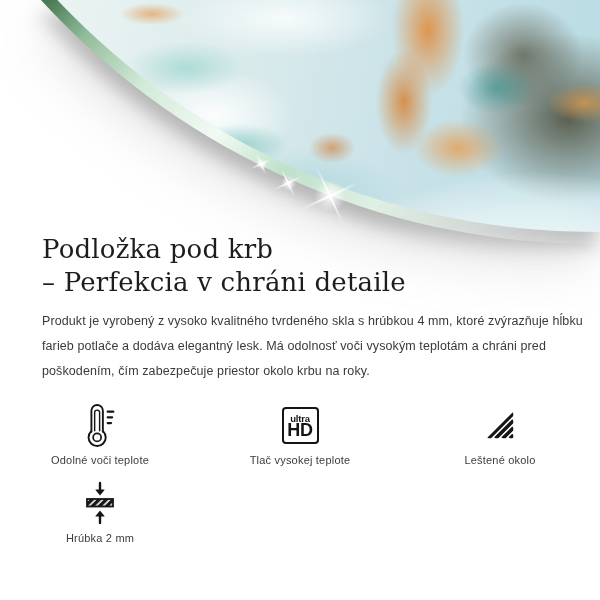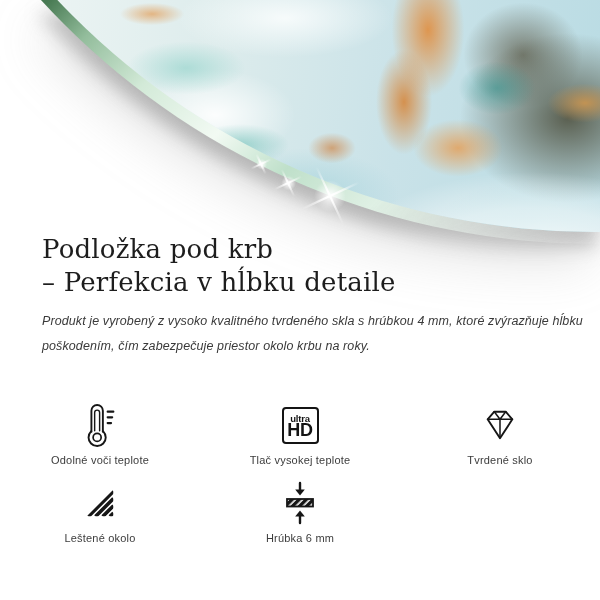--- a/index.html
+++ b/index.html
@@ -48,21 +48,21 @@
         background:radial-gradient(circle, rgba(255,255,255,1) 0%, rgba(255,255,255,0.5) 35%, rgba(255,255,255,0) 70%);}
   .sp-big{left:298px;top:164px;width:64px;height:64px;}
   .sp-small{left:273px;top:168px;width:30px;height:30px;}
   .sp-tiny{left:250px;top:153px;width:22px;height:22px;}
 
   
   .content{position:absolute;left:42px;top:233px;width:558px;}
   .title{margin:0;font-family:"DejaVu Serif",serif;font-weight:400;
          font-size:26px;line-height:33px;color:#1d1d1d;letter-spacing:0.2px;}
   .title span{display:block;}
-  .desc{margin:10px 0 0 0;font-size:12.5px;line-height:25px;color:#3a3a3a;letter-spacing:0.1px;font-style:italic;}
+  .desc{margin:10px 0 0 0;font-size:12.5px;line-height:25px;color:#3a3a3a;letter-spacing:0.1px;}
   .desc div{white-space:nowrap;}
 
   
   .features{position:absolute;left:0;right:0;top:402px;
             display:grid;grid-template-columns:repeat(3,1fr);row-gap:14px;}
   .feature{display:flex;flex-direction:column;align-items:center;}
   .icon-box{height:46px;display:flex;align-items:center;justify-content:center;}
   .feature-label{margin-top:6px;font-size:11px;color:#3c3c3c;letter-spacing:0.2px;text-align:center;}
   .icon-box svg{display:block;}
   .hd-badge{width:33px;height:33px;border:2.5px solid #141414;border-radius:4px;
@@ -87,24 +87,25 @@
         <i></i>
       </div>
     <div class="sparkle sp-tiny">
         <i></i>
       </div>
   </div>
 
   <div class="content">
     <h1 class="title">
       <span>Podložka pod krb</span>
-      <span>– Perfekcia v hĺbku detaile</span>
+      <span>– Perfekcia v chráni detaile</span>
     </h1>
     <div class="desc">
       <div>Produkt je vyrobený z vysoko kvalitného tvrdeného skla s hrúbkou 4 mm, ktoré zvýrazňuje hĺbku</div>
+      <div>farieb potlače a dodáva elegantný lesk. Má odolnosť voči vysokým teplotám a chráni pred</div>
       <div>poškodením, čím zabezpečuje priestor okolo krbu na roky.</div>
     </div>
   </div>
 
   <div class="features">
 
     <div class="feature">
       <div class="icon-box">
         <svg width="42" height="46" viewBox="0 0 44 48" fill="none" stroke="#161616" stroke-width="2" stroke-linecap="round" stroke-linejoin="round">
           <circle cx="19" cy="37" r="9"></circle>
@@ -121,29 +122,20 @@
       <div class="icon-box">
         <div class="hd-badge">
           <span class="ultra">ultra</span>
           <span class="hd">HD</span>
         </div>
       </div>
       <span class="feature-label">Tlač vysokej teplote</span>
     </div>
 
 
-    <div class="feature">
-      <div class="icon-box">
-        <svg width="40" height="38" viewBox="0 0 40 40" fill="none" stroke="#161616" stroke-width="2" stroke-linecap="round" stroke-linejoin="round">
-          <path d="M7 14 L14 6 H26 L33 14 L20 34 Z"></path>
-          <path d="M7 14 H33 M14 6 L20 14 L26 6 M20 14 V33" stroke-width="1.6"></path>
-        </svg>
-      </div>
-      <span class="feature-label">Tvrdené sklo</span>
-    </div>
 
     <div class="feature">
       <div class="icon-box">
         <svg width="38" height="36" viewBox="0 0 40 40" fill="none">
           <defs>
               <clipPath id="triclip">
                 <path d="M5 35 L35 5 V35 Z"></path>
               </clipPath>
             </defs>
           <g clip-path="url(#triclip)" stroke="#161616" stroke-width="4">
@@ -162,17 +154,17 @@
               <rect x="0" y="0" width="2.4" height="5" fill="#161616"></rect>
             </pattern>
           </defs>
           <rect x="7" y="18" width="26" height="7.5" fill="url(#hatchp)" stroke-width="1.8"></rect>
           <path d="M20 2 V8.5" stroke-width="2.4"></path>
           <path d="M15.2 8.5 H24.8 L20 14.6 Z" fill="#161616" stroke="none"></path>
           <path d="M20 42 V35.5" stroke-width="2.4"></path>
           <path d="M15.2 35.5 H24.8 L20 29.4 Z" fill="#161616" stroke="none"></path>
         </svg>
       </div>
-      <span class="feature-label">Hrúbka 6 mm</span>
+      <span class="feature-label">Hrúbka 2 mm</span>
     </div>
 
   </div>
 </div>
 
 </body></html>

